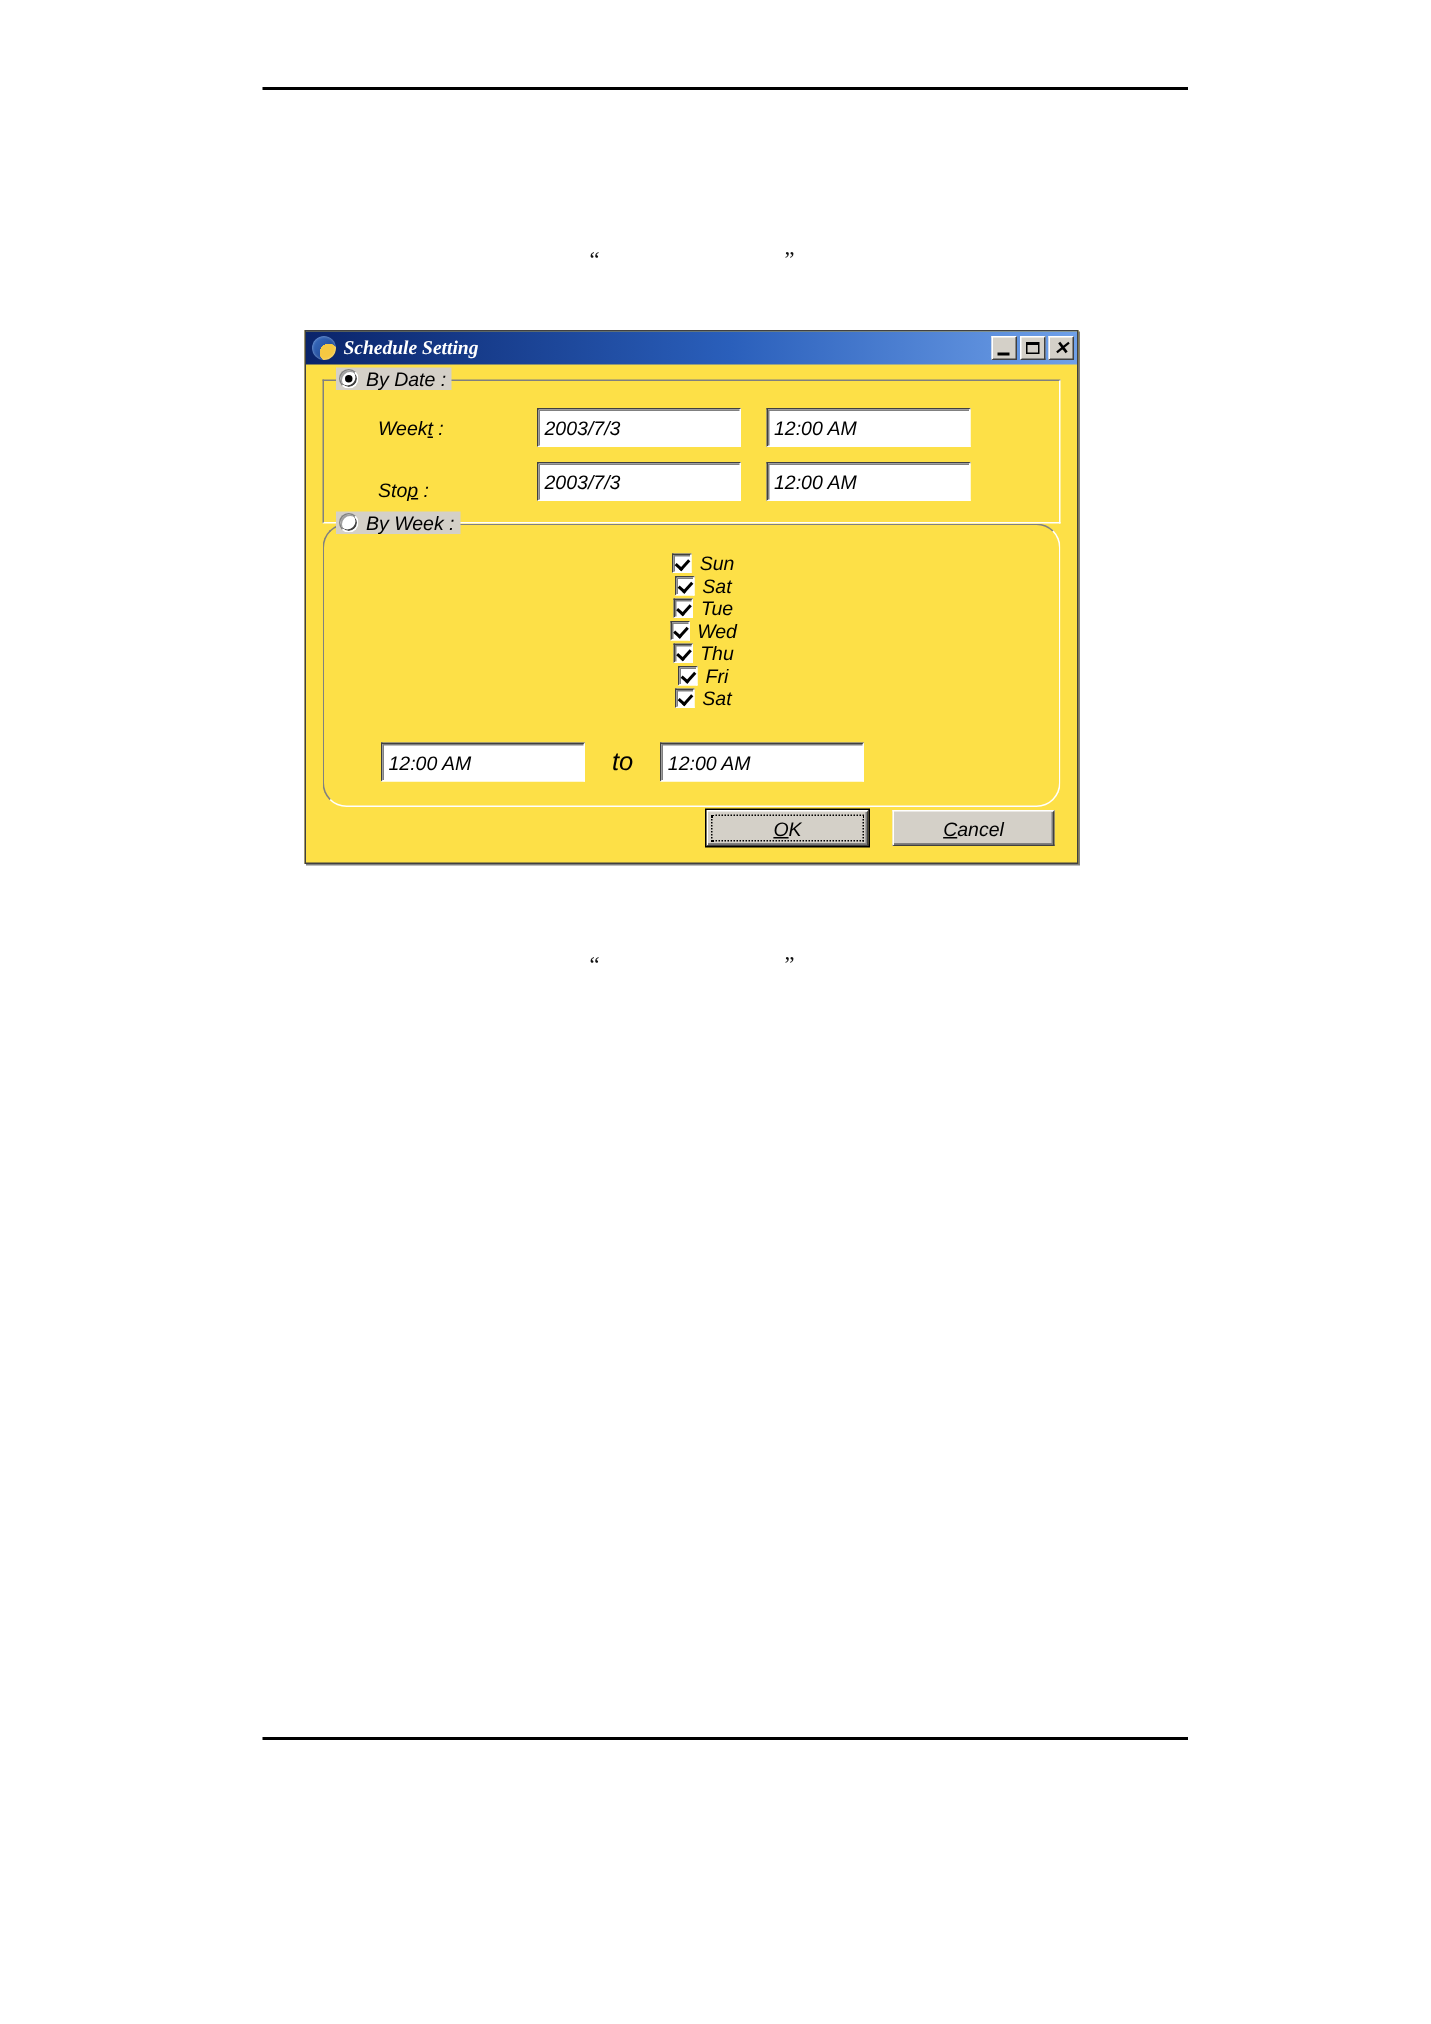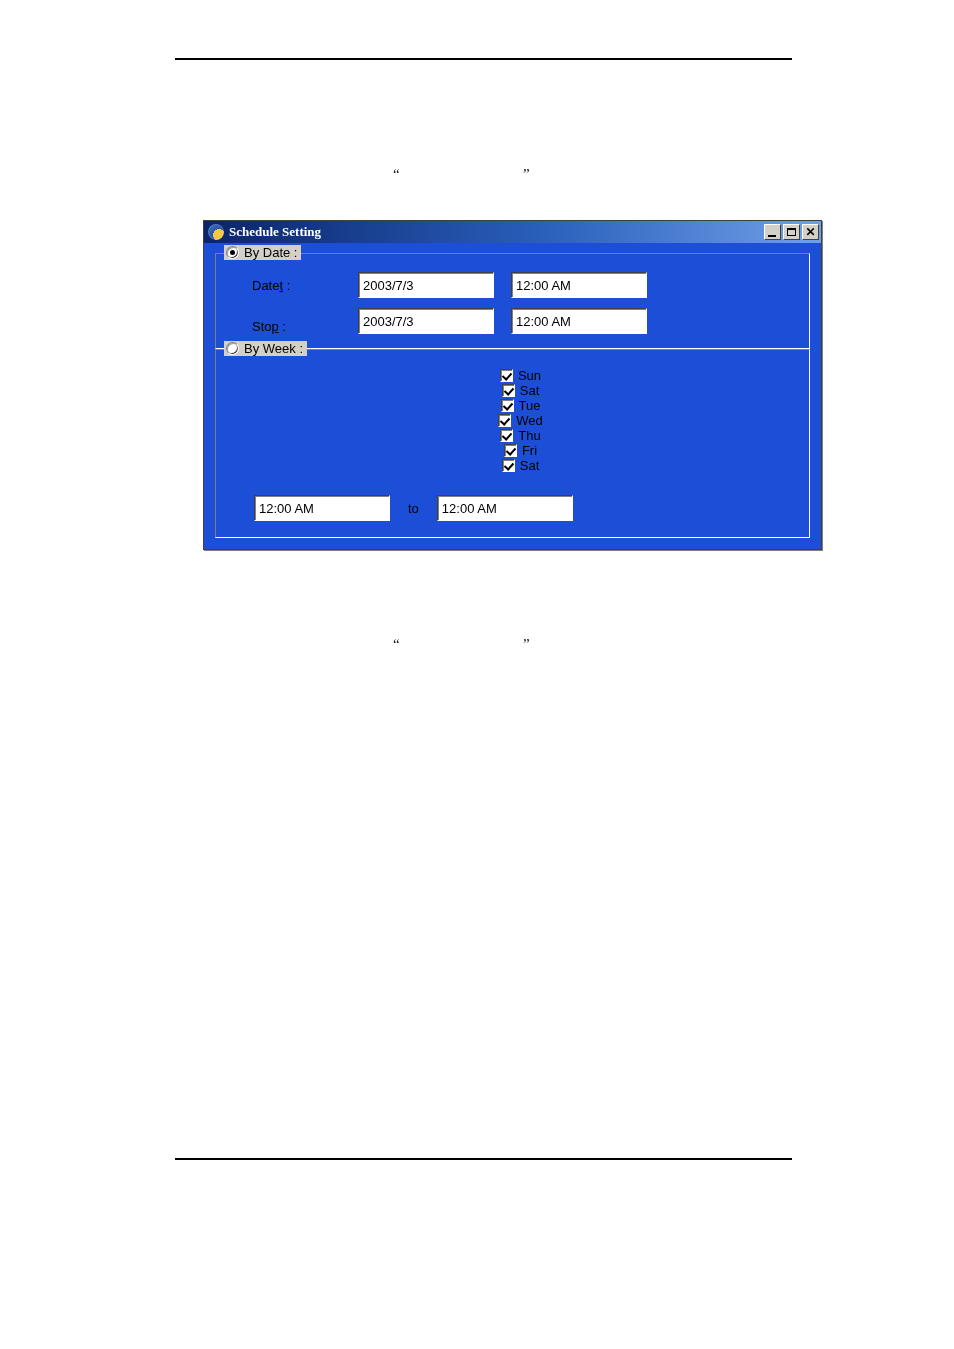--- a/index.html
+++ b/index.html
@@ -39,26 +39,27 @@
   .quote-line .q-open  { position: absolute; left: 218px; top: 0; }
   .quote-line .q-close { position: absolute; left: 348px; top: 0; }
   .quote-line.upper { top: 166px; }
   .quote-line.lower { top: 636px; }
 
   
   .dialog {
     position: absolute;
     left: 203px;
     top: 220px;
-    width: 619px;
-    background: #1d4ed8;
+    width: 516px;
+    background: #fde047;
     border: 1px solid #404040;
     box-shadow: 1px 1px 0 #808080;
     font-family: "Liberation Sans", sans-serif;
     box-sizing: border-box;
+    font-style: italic;
   }
 
   .titlebar {
     height: 22px;
     background: linear-gradient(to right, #0a246a 0%, #2a5fbb 55%, #6fa0e8 100%);
     display: flex;
     align-items: center;
     padding: 0 2px 0 4px;
     box-sizing: border-box;
   }
@@ -178,21 +179,21 @@
   .radio.checked::after {
     content: "";
     position: absolute;
     left: 3px; top: 3px;
     width: 5px; height: 5px;
     border-radius: 50%;
     background: #000000;
   }
 
   .gb-date { padding: 18px 12px 14px 12px; }
-  .gb-week { padding: 18px 12px 16px 12px; }
+  .gb-week { padding: 18px 12px 16px 12px; border-radius: 16px; }
 
   
   .field-row {
     display: flex;
     align-items: center;
     margin-bottom: 10px;
   }
   .field-row:last-child { margin-bottom: 0; align-items: flex-end; }
   .row-label {
     width: 130px;
@@ -260,21 +261,21 @@
     transform: rotate(42deg);
   }
 
   .week-time-row {
     display: flex;
     align-items: center;
     padding-left: 26px;
   }
   .week-time-row .textbox { width: 136px; height: 23px; }
   .to-label {
-    font-size: 13px;
+    font-size: 17px;
     color: #000;
     margin: 0 18px;
   }
 
   
   .button-row {
     display: flex;
     justify-content: flex-end;
     gap: 16px;
     padding-right: 4px;
@@ -347,21 +348,21 @@
 
   <div class="dialog-body">
 
     <div class="groupbox gb-date">
       <div class="group-legend">
         <span class="radio checked"></span>
         <span>By Date :</span>
       </div>
 
       <div class="field-row">
-        <div class="row-label"><span>Date</span><u class="acc">t</u><span> :</span></div>
+        <div class="row-label"><span>Week</span><u class="acc">t</u><span> :</span></div>
         <div class="textbox tb-date">2003/7/3</div>
         <div class="textbox tb-time">12:00 AM</div>
       </div>
 
       <div class="field-row">
         <div class="row-label"><span>Sto</span><u class="acc">p</u><span> :</span></div>
         <div class="textbox tb-date">2003/7/3</div>
         <div class="textbox tb-time">12:00 AM</div>
       </div>
     </div>
@@ -403,15 +404,23 @@
         </span>
       </div>
 
       <div class="week-time-row">
         <div class="textbox">12:00 AM</div>
         <span class="to-label">to</span>
         <div class="textbox">12:00 AM</div>
       </div>
     </div>
 
+    <div class="button-row">
+      <div class="btn default">
+        <span class="btn-label"><u class="acc">O</u><span>K</span></span>
+      </div>
+      <div class="btn">
+        <span class="btn-label"><u class="acc">C</u><span>ancel</span></span>
+      </div>
+    </div>
 
   </div>
 </div>
 
 </body></html>

